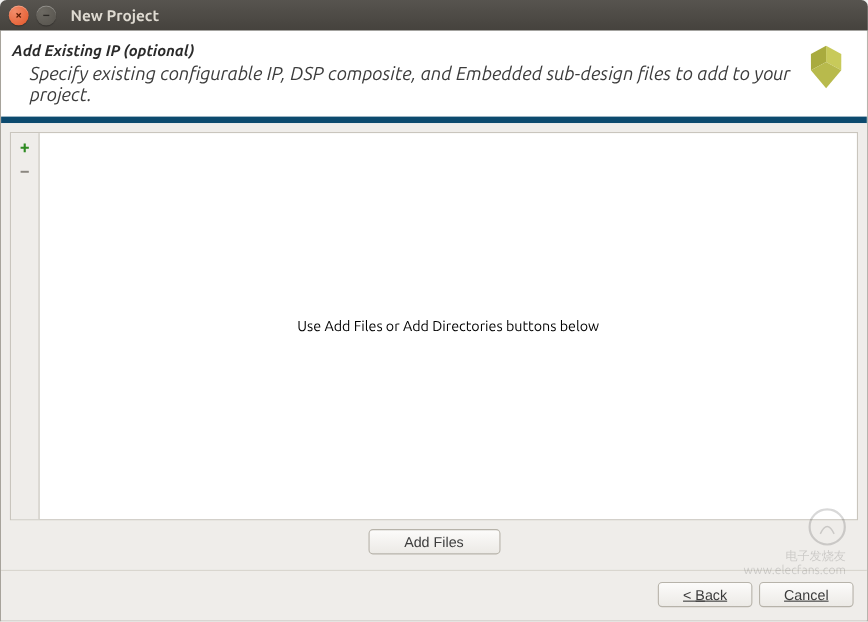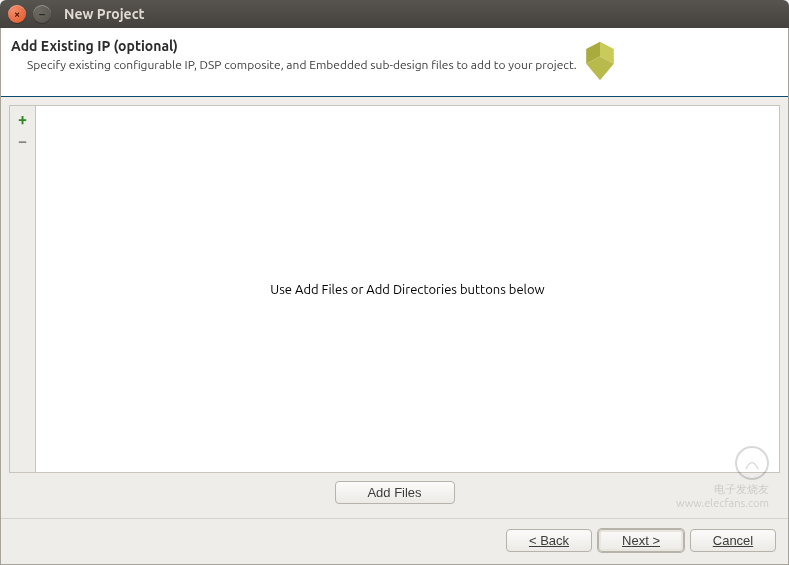--- a/index.html
+++ b/index.html
@@ -45,27 +45,28 @@
       border-top: none;
       height: calc(565px - 28px);
       display: flex;
       flex-direction: column;
       background: #ffffff;
     }
 
     .header {
       padding: 10px 14px 10px 10px;
       background: #ffffff;
-      border-bottom: 1px solid #0c4a6e;
-      display: flex;
-      justify-content: flex-start;
+      border-bottom: 6px solid #0c4a6e;
+      display: flex;
+      justify-content: space-between;
       align-items: flex-start;
+      font-style: italic;
     }
     .header h1 { font-size: 14px; font-weight: bold; color: #2b2b2b; margin-bottom: 4px; }
-    .header p { font-size: 12px; color: #3c3c3c; margin-left: 16px; }
+    .header p { font-size: 17px; color: #3c3c3c; margin-left: 16px; }
     .logo svg { width: 46px; height: 46px; }
 
     .content {
       flex: 1;
       background: #efedea;
       padding: 8px;
       display: flex;
       flex-direction: column;
     }
     .panel {
@@ -144,21 +145,21 @@
     }
     .btn-nav { min-width: 86px; }
     .btn .ul { text-decoration: underline; }
     .btn-default {
       box-shadow: 0 0 0 1px #b7b3aa, 0 0 0 2px #e9e6e0 inset;
     }
 
     .watermark {
       position: absolute;
       right: 20px;
-      bottom: 56px;
+      bottom: 40px;
       opacity: 0.15;
       pointer-events: none;
       text-align: right;
       color: #000;
       font-size: 11px;
       display: flex;
       flex-direction: column;
       align-items: flex-end;
     }
     .watermark .wm-circle {
@@ -204,21 +205,20 @@
     </div>
 
     <div class="add-row">
       <button class="btn">Add Files</button>
     </div>
 
   </div>
 
   <div class="footer">
     <button class="btn btn-nav">&lt; <span class="ul">B</span>ack</button>
-    <button class="btn btn-nav btn-default"><span class="ul">N</span>ext &gt;</button>
     <button class="btn btn-nav">Cancel</button>
   </div>
 
   <div class="watermark">
     <div class="wm-circle">
       <svg width="18" height="18" viewBox="0 0 20 20">
           <path d="M3 17 Q10 2 17 17" stroke="#000" stroke-width="1.5" fill="none"></path>
         </svg>
     </div>
     <span>电子发烧友</span>

